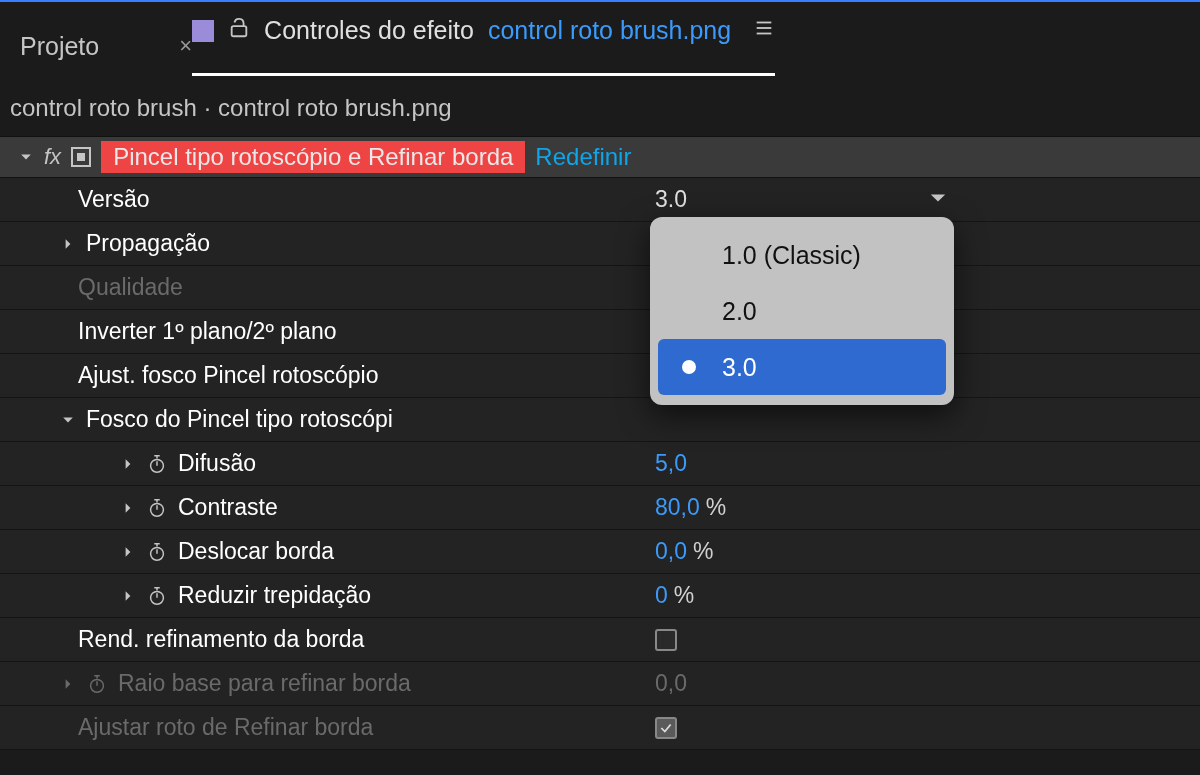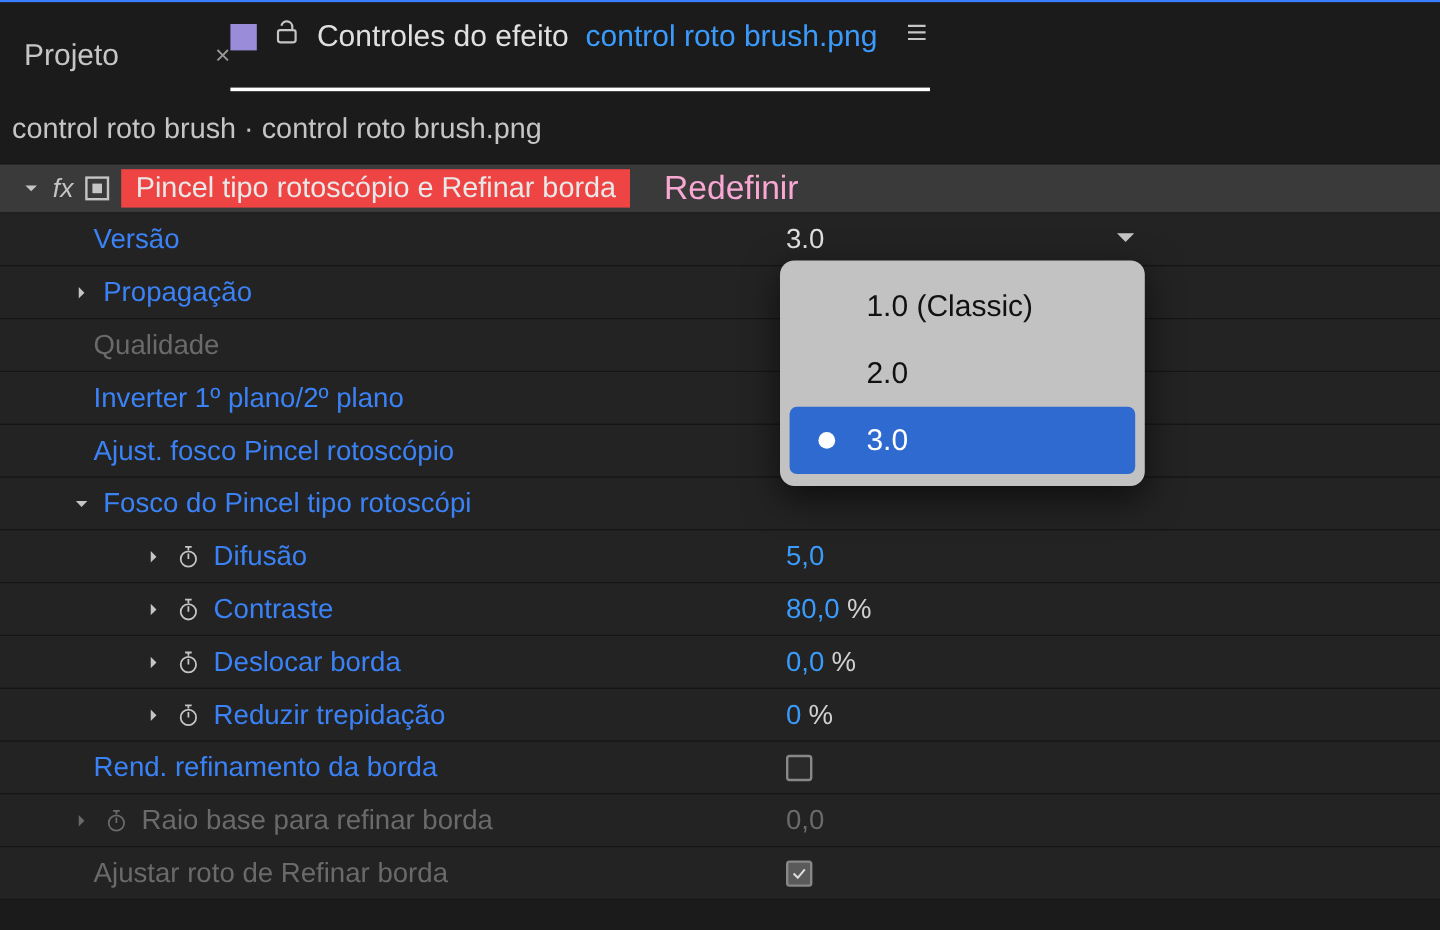--- a/index.html
+++ b/index.html
@@ -98,43 +98,43 @@
     .box-icon .inner {
       width: 8px; height: 8px; background: #c5c5c5;
     }
     .effect-name-box {
       background: #ef4444;
       padding: 2px 12px;
       color: #e8e8e8;
       font-size: 24px;
     }
     .reset-link {
-      color: #f9a8d4;
-      margin-left: 18px;
-      font-size: 28px;
+      color: #0ea5e9;
+      margin-left: 0;
+      font-size: 24px;
     }
     .props {
       background: #232323;
     }
     .prop-row {
       display: flex;
       align-items: center;
       height: 44px;
       border-bottom: 1px solid #151515;
       padding-left: 18px;
     }
     .prop-label-area {
       width: 637px;
       display: flex;
       align-items: center;
       gap: 10px;
     }
     .indent-1 { padding-left: 60px; }
     .indent-2 { padding-left: 102px; }
-    .prop-label { color: #3b82f6; }
+    .prop-label { color: #ffffff; }
     .prop-label.disabled { color: #6a6a6a; }
     .prop-value {
       display: flex;
       align-items: center;
       gap: 6px;
     }
     .value-link { color: #3a9bfc; }
     .value-static { color: #d0d0d0; }
     .value-disabled { color: #6a6a6a; }
     .stopwatch {

